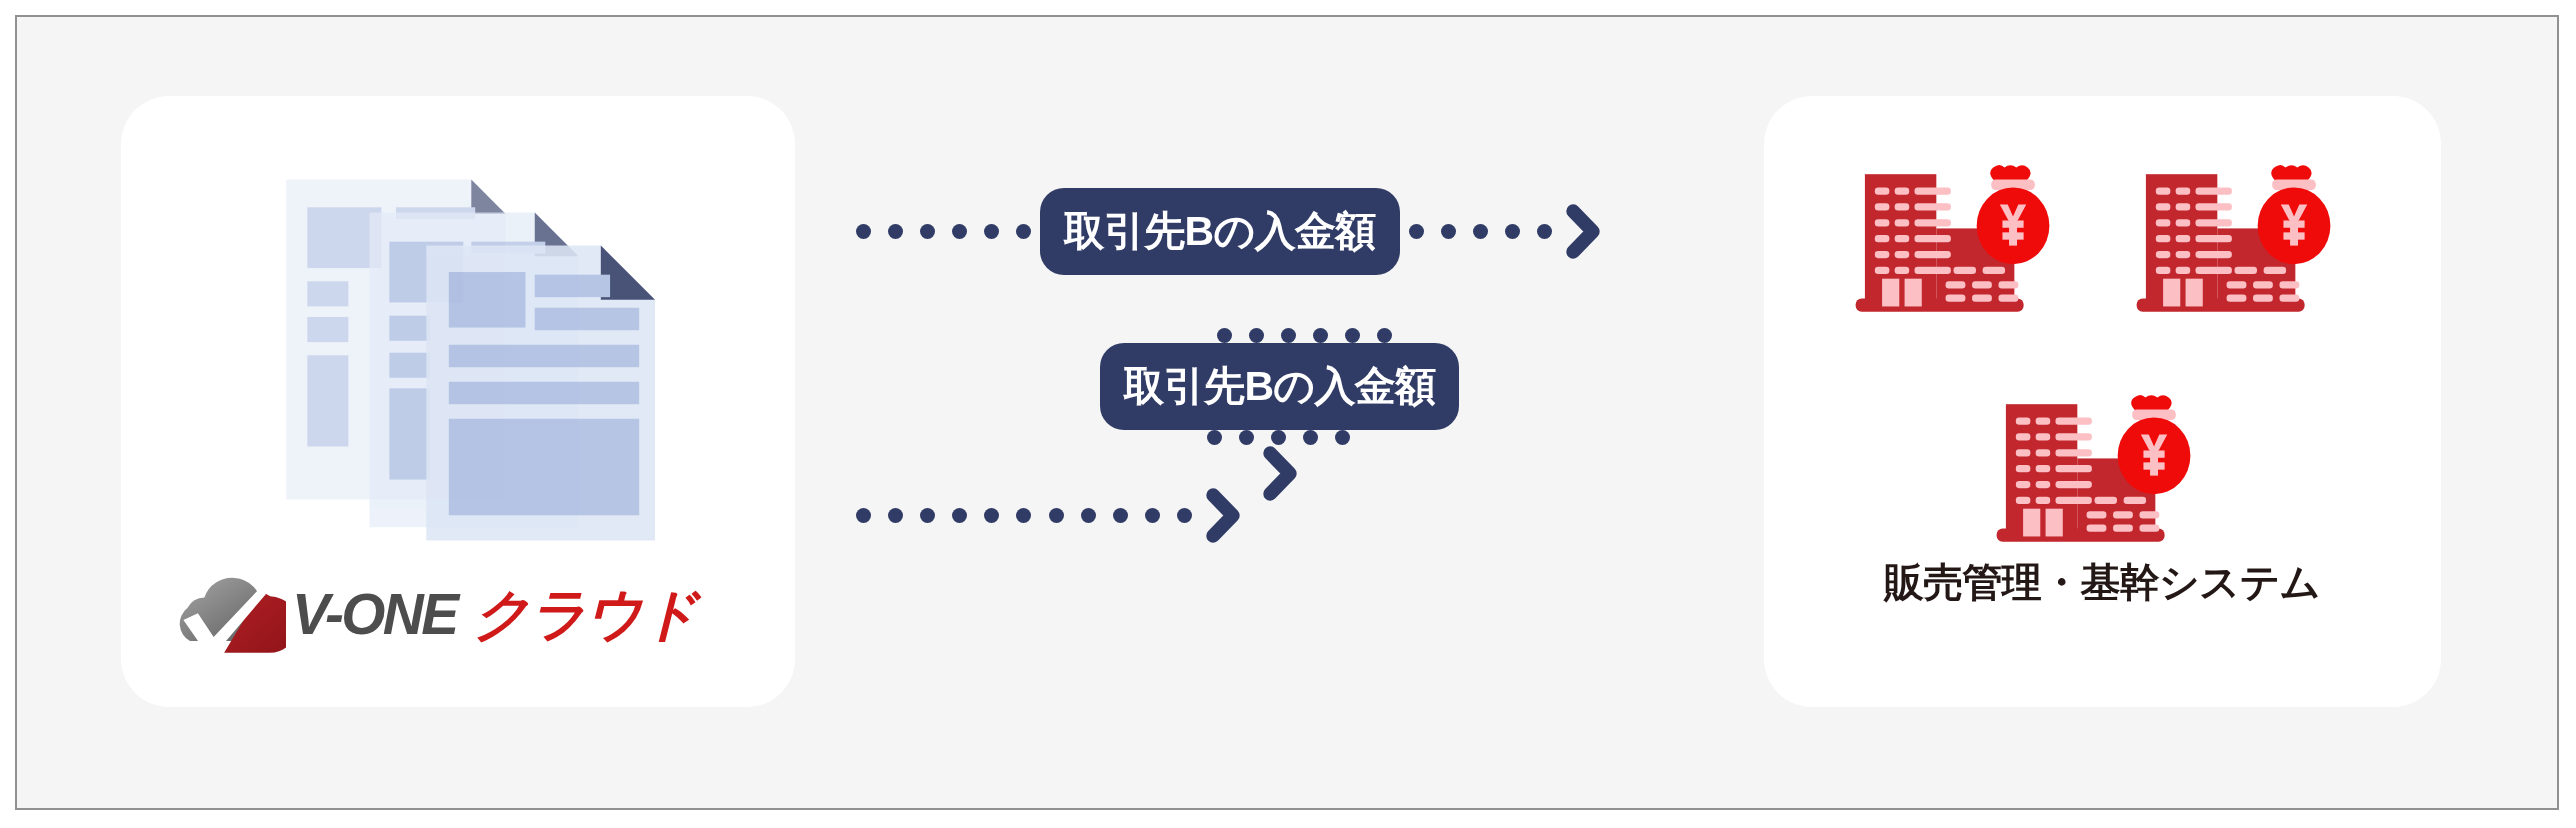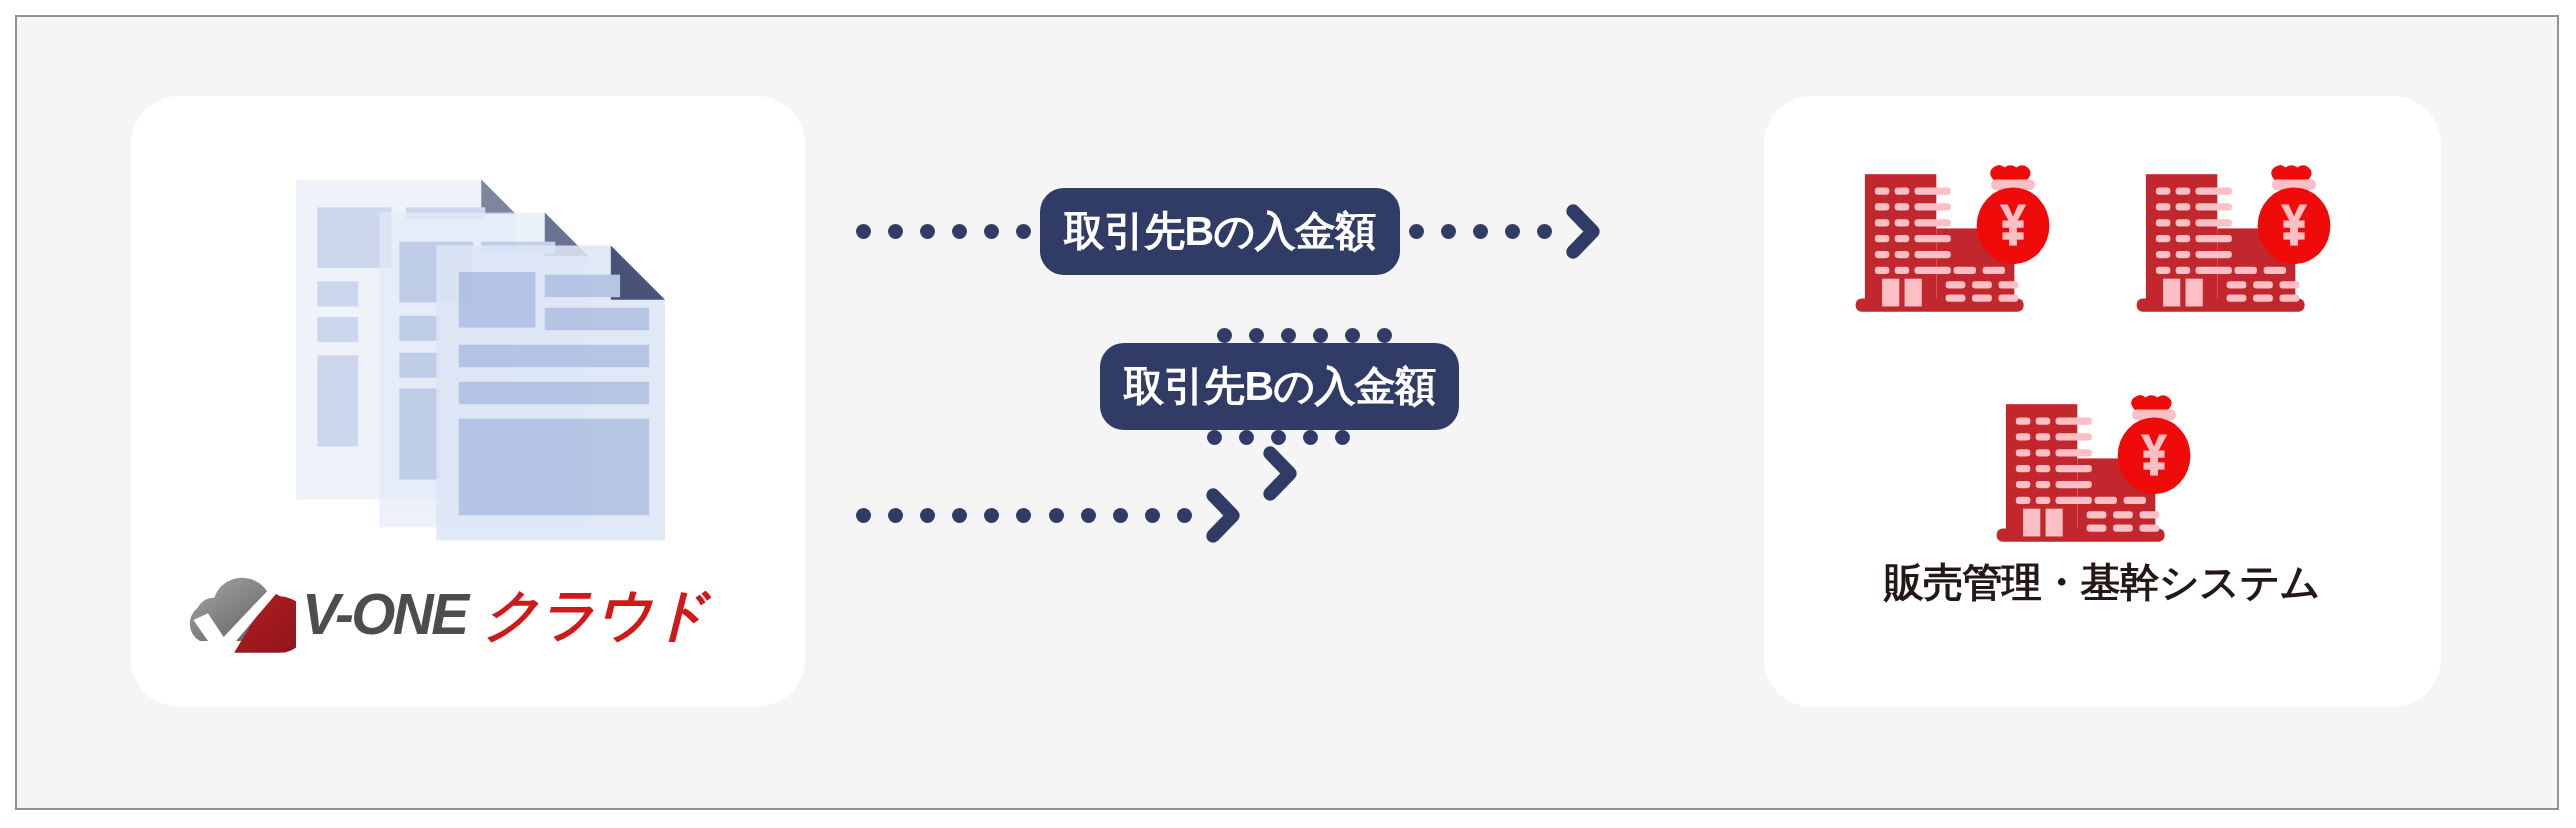--- a/index.html
+++ b/index.html
@@ -17,21 +17,21 @@
     background: #f5f5f5;
     border: 2px solid #919191;
   }
 
   
   .card {
     position: absolute;
     background: #ffffff;
     border-radius: 48px;
   }
-  #card-source { left: 114px; top: 79px; width: 674px; height: 611px; }
+  #card-source { left: 104px; top: 79px; width: 674px; height: 611px; }
   #card-target { left: 1747px; top: 79px; width: 677px; height: 611px; }
 
   
   #doc-stack { position: absolute; left: 152px; top: 53px; width: 423px; height: 410px; }
 
   
   #logo-lockup {
     position: absolute; left: 0; top: 462px;
     width: 674px; height: 116px;
     display: flex; align-items: center; justify-content: center;

